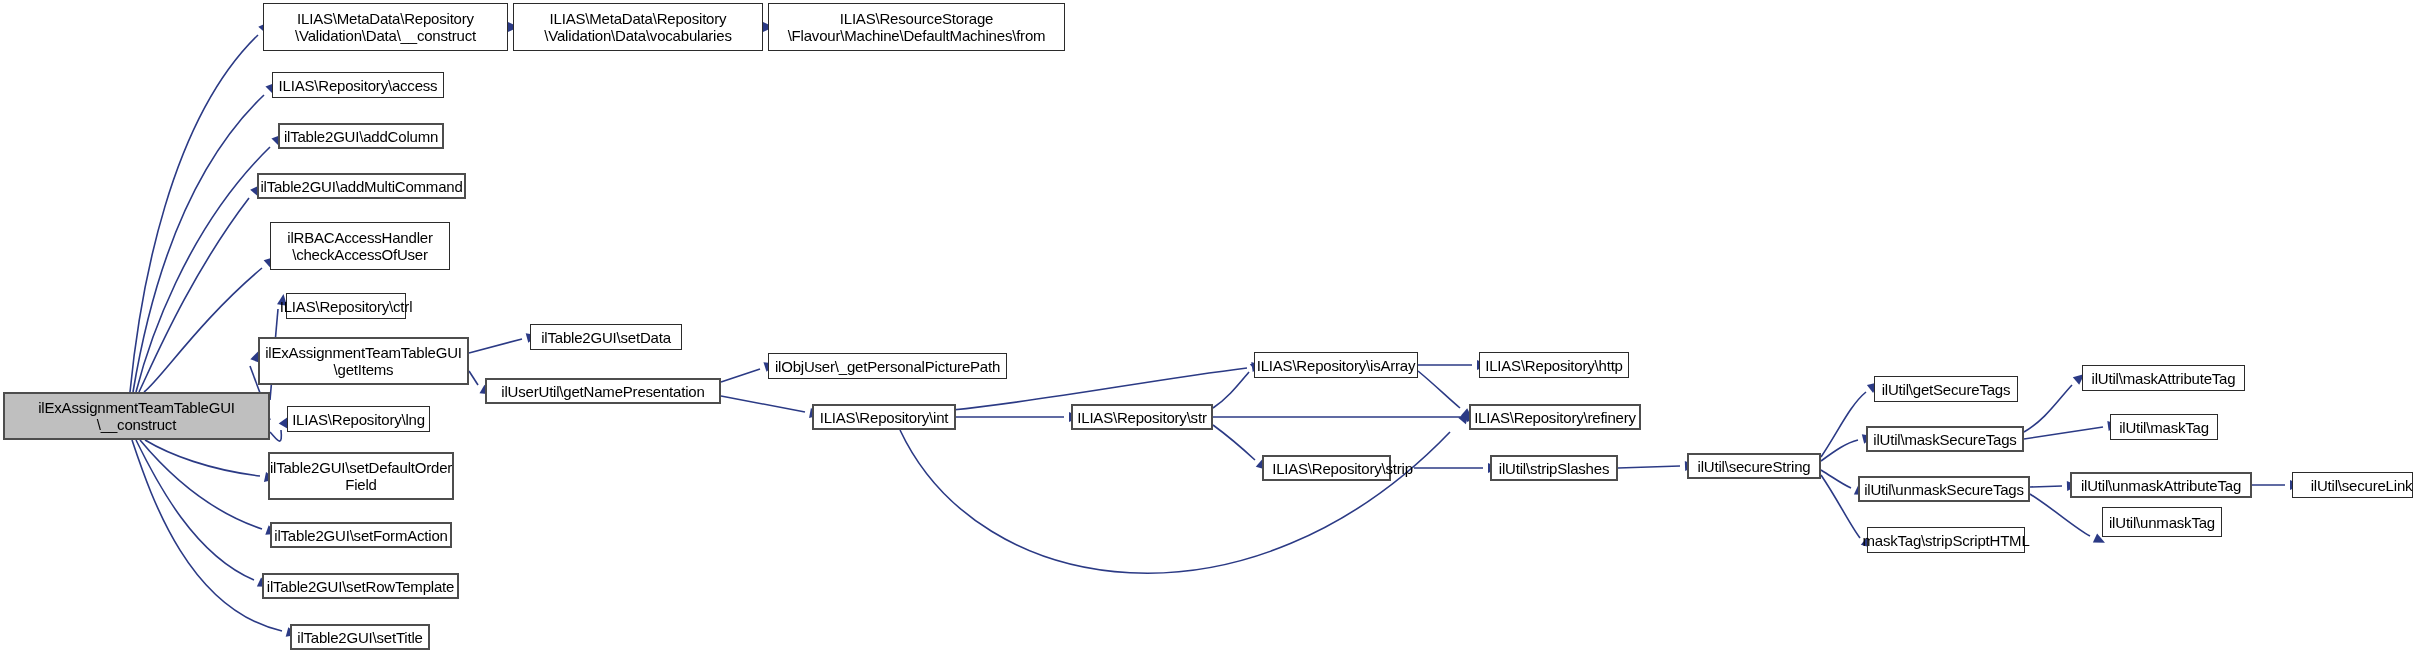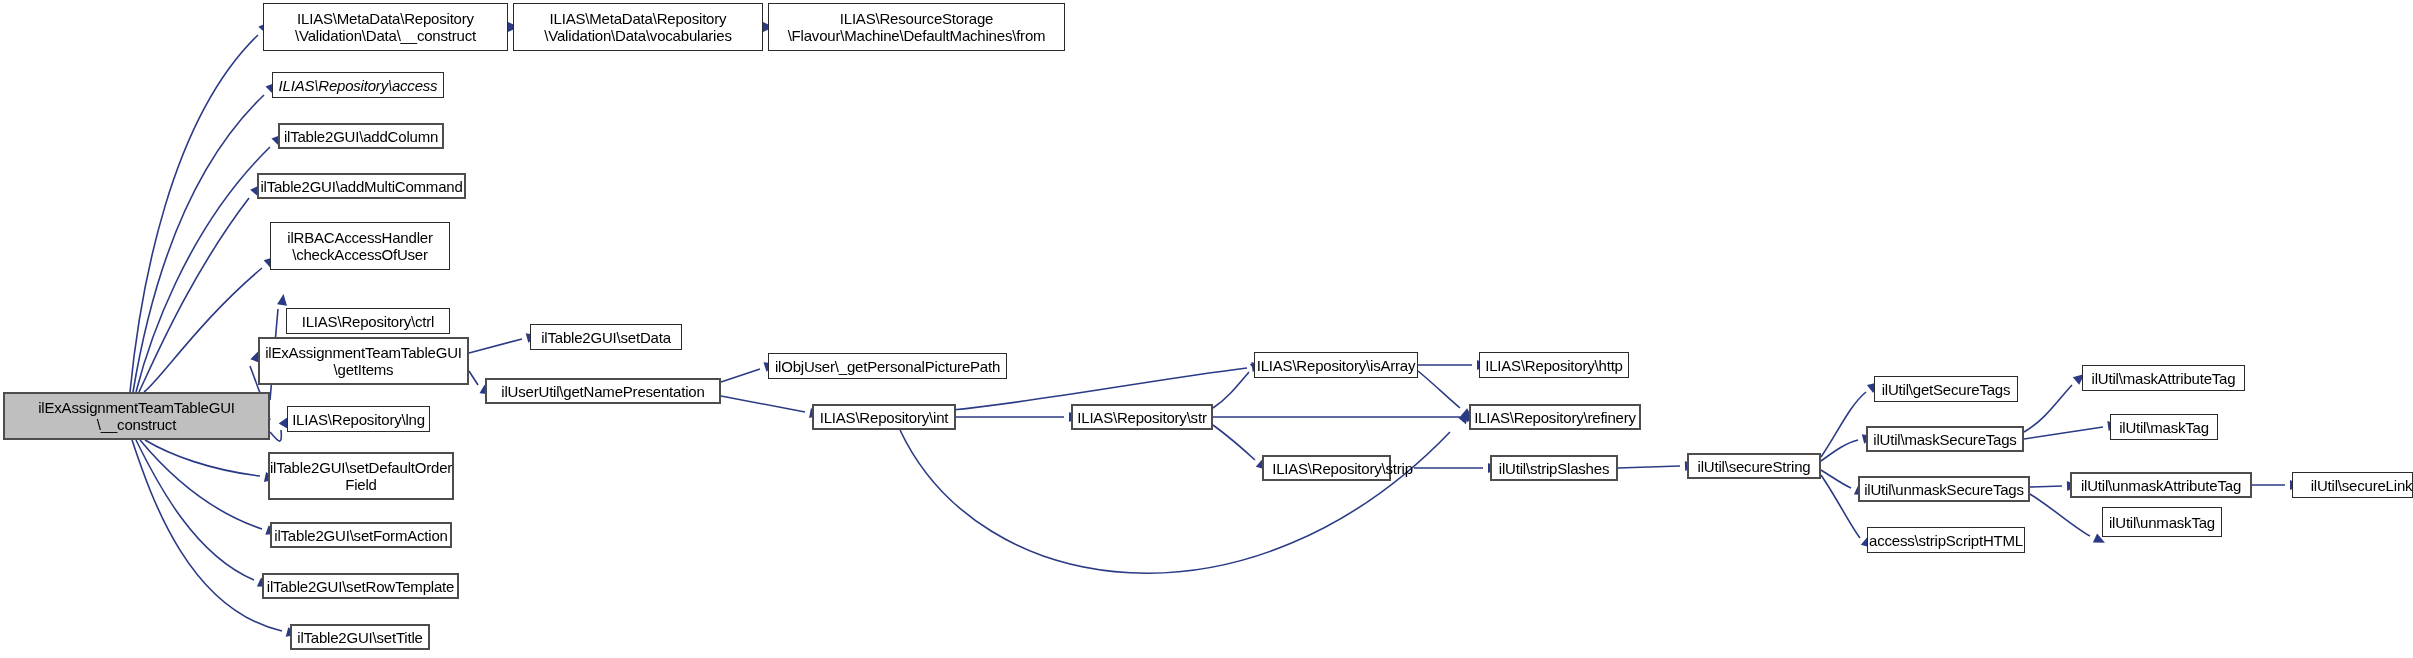--- a/index.html
+++ b/index.html
@@ -114,26 +114,26 @@
     </svg>
   <div id="nodes">
       <div class="node root" style="left: 3px; top: 392px; width: 267px; height: 48px;"><span class="node-label">ilExAssignmentTeamTableGUI
 \__construct</span></div>
       <div class="node" style="left: 263px; top: 3px; width: 245px; height: 48px;"><span class="node-label">ILIAS\MetaData\Repository
 \Validation\Data\__construct</span></div>
       <div class="node" style="left: 513px; top: 3px; width: 250px; height: 48px;"><span class="node-label">ILIAS\MetaData\Repository
 \Validation\Data\vocabularies</span></div>
       <div class="node" style="left: 768px; top: 3px; width: 297px; height: 48px;"><span class="node-label">ILIAS\ResourceStorage
 \Flavour\Machine\DefaultMachines\from</span></div>
-      <div class="node" style="left: 272px; top: 72px; width: 172px; height: 26px; font-style: italic;"><span class="node-label">ILIAS\Repository\access</span></div>
+      <div class="node" style="left: 272px; top: 72px; width: 172px; height: 26px;"><span class="node-label">ILIAS\Repository\access</span></div>
       <div class="node thick" style="left: 278px; top: 123px; width: 166px; height: 26px;"><span class="node-label">ilTable2GUI\addColumn</span></div>
       <div class="node thick" style="left: 257px; top: 173px; width: 209px; height: 26px;"><span class="node-label">ilTable2GUI\addMultiCommand</span></div>
       <div class="node" style="left: 270px; top: 222px; width: 180px; height: 48px;"><span class="node-label">ilRBACAccessHandler
 \checkAccessOfUser</span></div>
-      <div class="node" style="left: 286px; top: 308px; width: 164px; height: 26px;"><span class="node-label">ILIAS\Repository\ctrl</span></div>
+      <div class="node" style="left: 286px; top: 293px; width: 120px; height: 26px;"><span class="node-label">ILIAS\Repository\ctrl</span></div>
       <div class="node thick" style="left: 258px; top: 337px; width: 211px; height: 48px;"><span class="node-label">ilExAssignmentTeamTableGUI
 \getItems</span></div>
       <div class="node" style="left: 287px; top: 406px; width: 143px; height: 26px;"><span class="node-label">ILIAS\Repository\lng</span></div>
       <div class="node thick" style="left: 268px; top: 452px; width: 186px; height: 48px;"><span class="node-label">ilTable2GUI\setDefaultOrder
 Field</span></div>
       <div class="node thick" style="left: 270px; top: 522px; width: 182px; height: 26px;"><span class="node-label">ilTable2GUI\setFormAction</span></div>
       <div class="node thick" style="left: 262px; top: 573px; width: 197px; height: 26px;"><span class="node-label">ilTable2GUI\setRowTemplate</span></div>
       <div class="node thick" style="left: 290px; top: 624px; width: 140px; height: 26px;"><span class="node-label">ilTable2GUI\setTitle</span></div>
       <div class="node" style="left: 530px; top: 324px; width: 152px; height: 26px;"><span class="node-label">ilTable2GUI\setData</span></div>
       <div class="node thick" style="left: 485px; top: 378px; width: 236px; height: 26px;"><span class="node-label">ilUserUtil\getNamePresentation</span></div>
@@ -142,20 +142,20 @@
       <div class="node thick" style="left: 1071px; top: 404px; width: 142px; height: 26px;"><span class="node-label">ILIAS\Repository\str</span></div>
       <div class="node" style="left: 1254px; top: 352px; width: 164px; height: 26px;"><span class="node-label">ILIAS\Repository\isArray</span></div>
       <div class="node" style="left: 1479px; top: 352px; width: 150px; height: 26px;"><span class="node-label">ILIAS\Repository\http</span></div>
       <div class="node thick" style="left: 1469px; top: 404px; width: 172px; height: 26px;"><span class="node-label">ILIAS\Repository\refinery</span></div>
       <div class="node thick" style="left: 1262px; top: 455px; width: 129px; height: 26px; padding-left: 32px;"><span class="node-label">ILIAS\Repository\strip</span></div>
       <div class="node thick" style="left: 1490px; top: 455px; width: 128px; height: 26px;"><span class="node-label">ilUtil\stripSlashes</span></div>
       <div class="node thick" style="left: 1687px; top: 453px; width: 134px; height: 26px;"><span class="node-label">ilUtil\secureString</span></div>
       <div class="node" style="left: 1874px; top: 376px; width: 144px; height: 26px;"><span class="node-label">ilUtil\getSecureTags</span></div>
       <div class="node thick" style="left: 1866px; top: 426px; width: 158px; height: 26px;"><span class="node-label">ilUtil\maskSecureTags</span></div>
       <div class="node thick" style="left: 1858px; top: 476px; width: 172px; height: 26px;"><span class="node-label">ilUtil\unmaskSecureTags</span></div>
-      <div class="node" style="left: 1867px; top: 527px; width: 158px; height: 26px;"><span class="node-label">access\stripScriptHTML</span></div>
+      <div class="node" style="left: 1867px; top: 527px; width: 158px; height: 26px;"><span class="node-label">maskTag\stripScriptHTML</span></div>
       <div class="node" style="left: 2082px; top: 365px; width: 163px; height: 26px;"><span class="node-label">ilUtil\maskAttributeTag</span></div>
       <div class="node" style="left: 2110px; top: 414px; width: 108px; height: 26px;"><span class="node-label">ilUtil\maskTag</span></div>
       <div class="node thick" style="left: 2070px; top: 472px; width: 182px; height: 26px;"><span class="node-label">ilUtil\unmaskAttributeTag</span></div>
       <div class="node" style="left: 2102px; top: 507px; width: 120px; height: 30px;"><span class="node-label">ilUtil\unmaskTag</span></div>
       <div class="node" style="left: 2292px; top: 472px; width: 121px; height: 26px; padding-left: 18px;"><span class="node-label">ilUtil\secureLink</span></div>
     </div>
 </div>
 
 </body></html>

